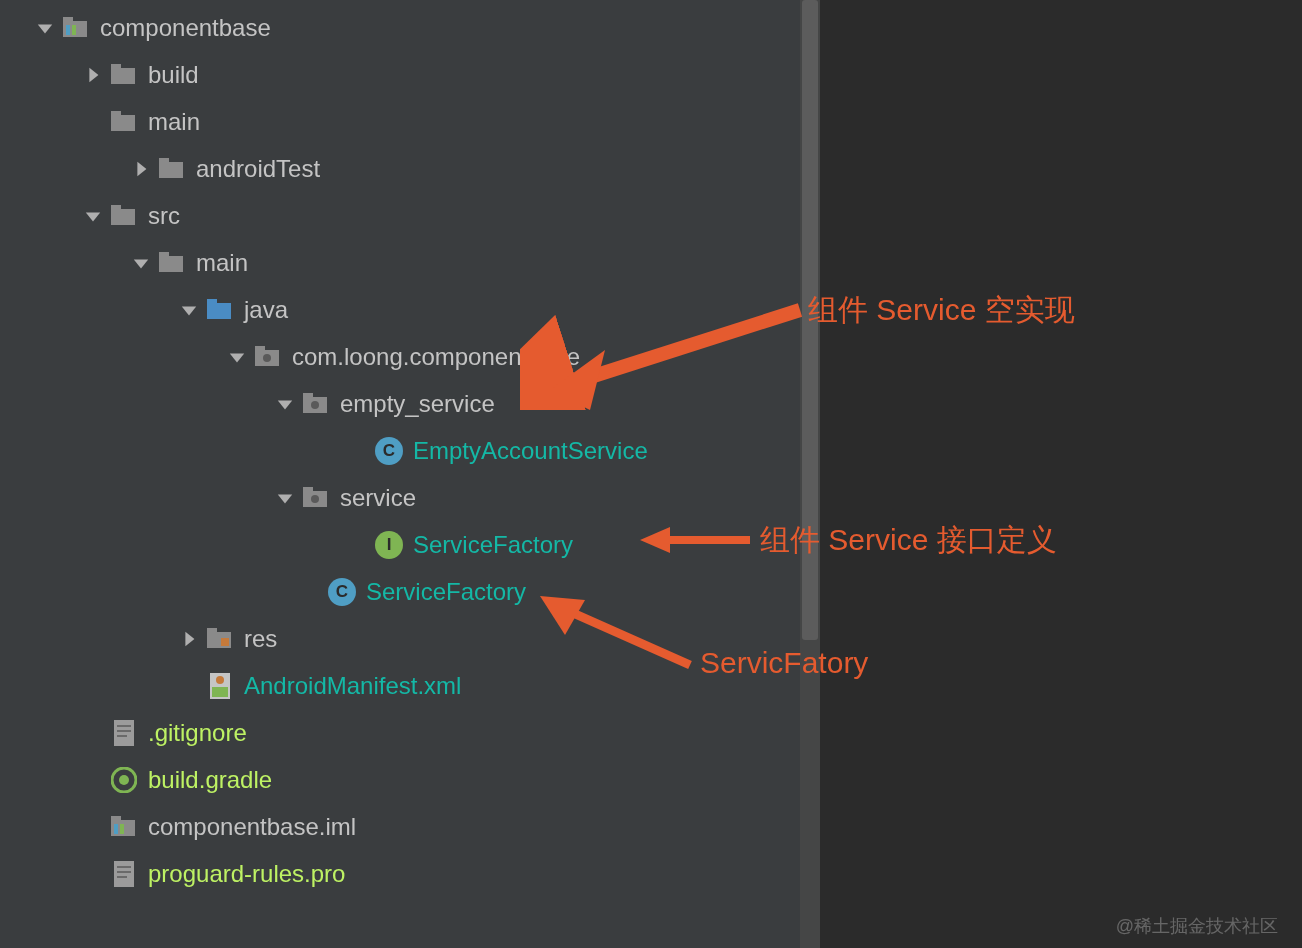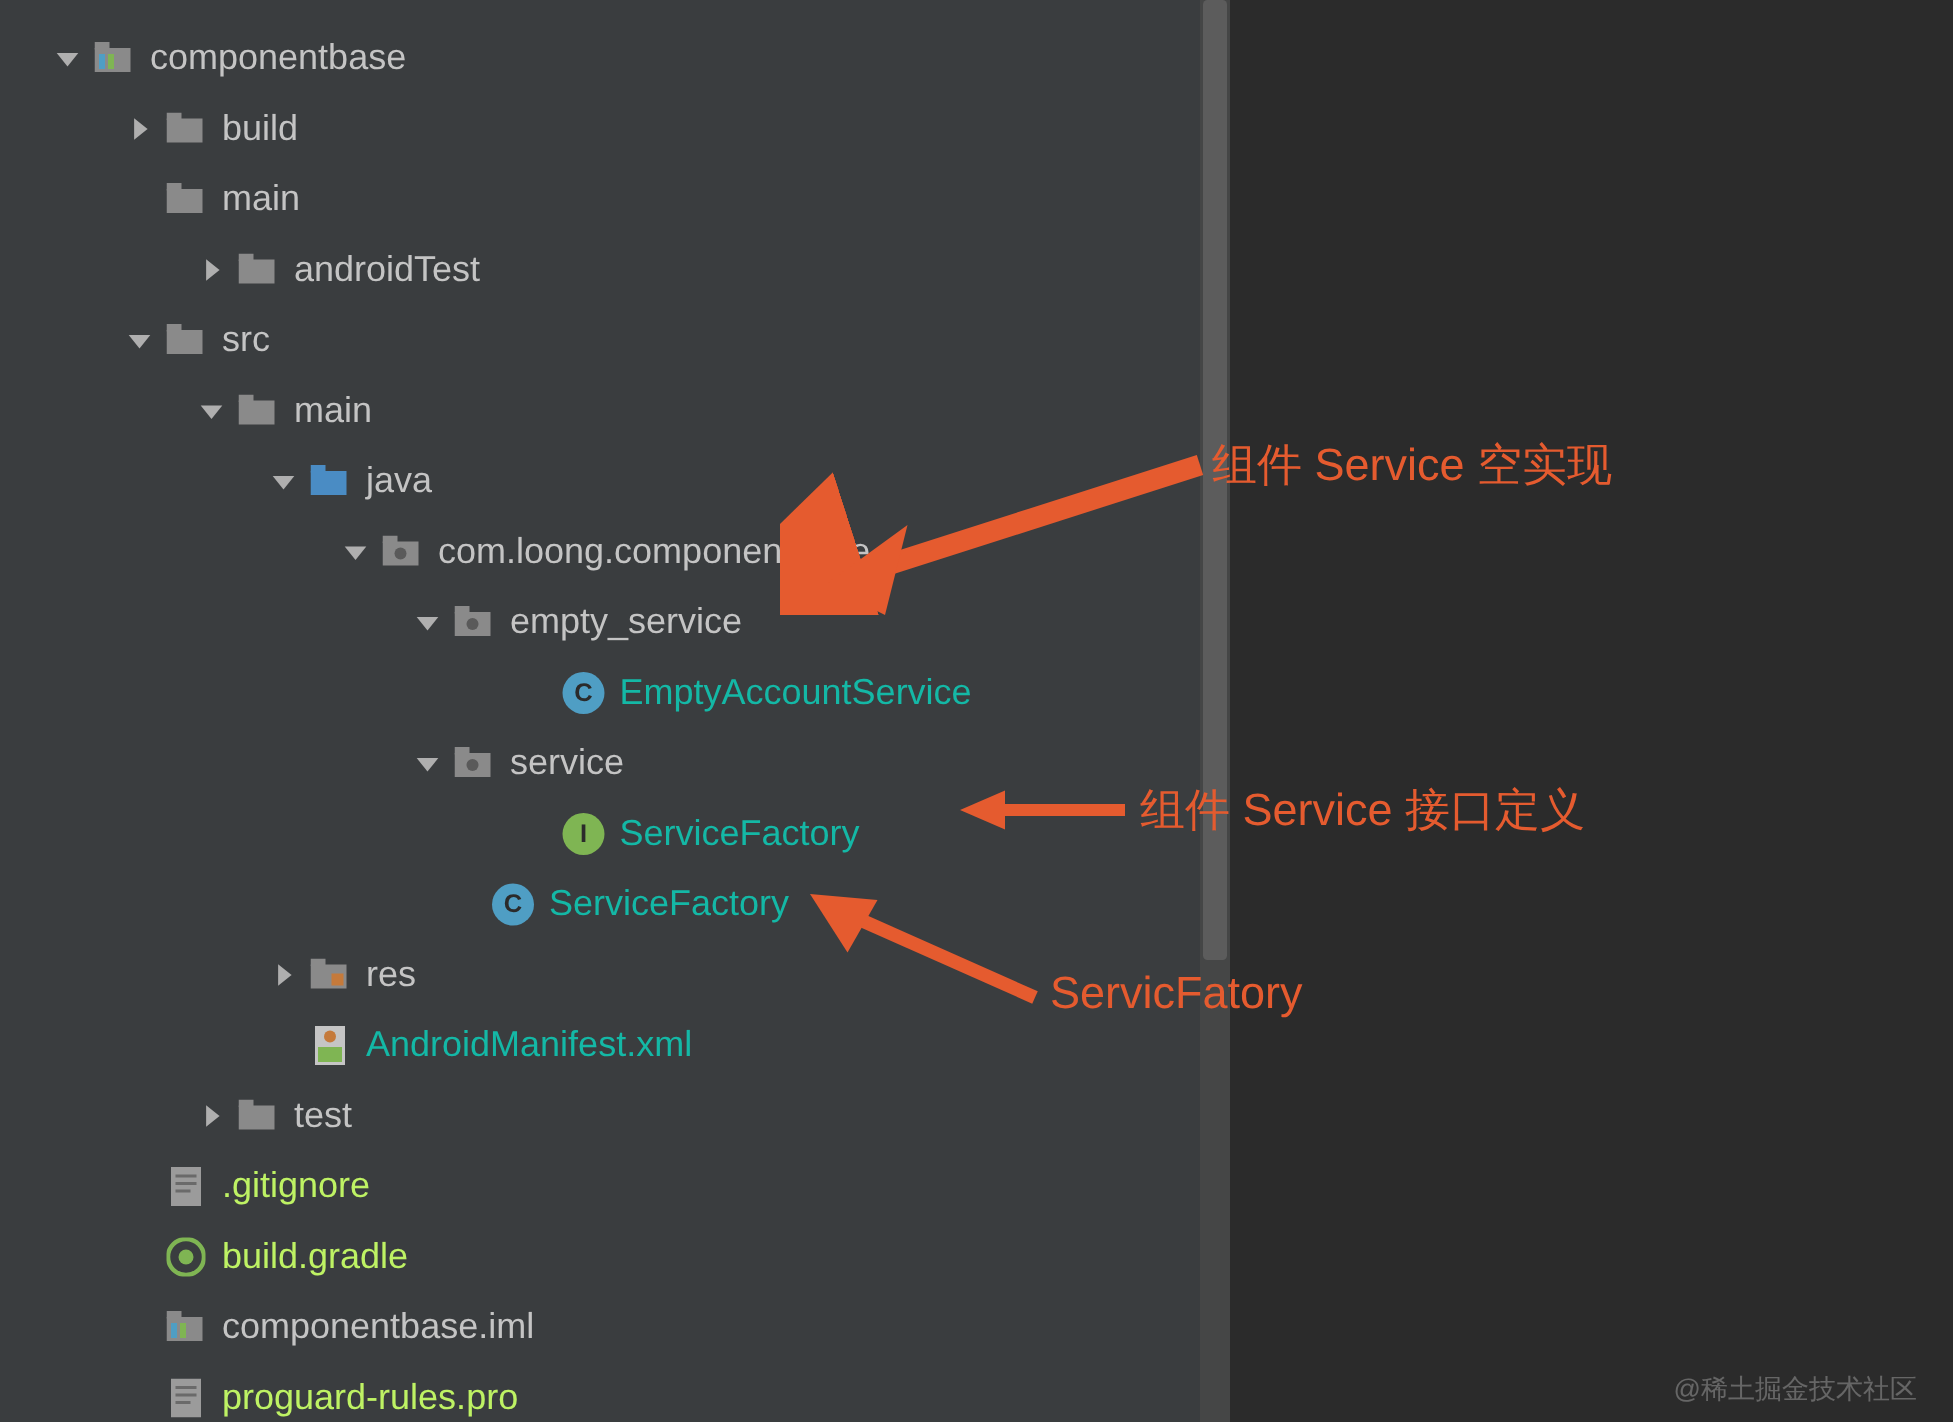--- a/index.html
+++ b/index.html
@@ -12,21 +12,21 @@
       height: 948px;
       overflow: hidden;
       position: relative;
     }
     .project-tree {
       position: absolute;
       left: 0; top: 0;
       width: 800px;
       height: 948px;
       background: #3A3D3F;
-      padding-top: 15px;
+      padding-top: 4px;
     }
     .tree-row {
       display: flex;
       align-items: center;
       height: 47px;
       white-space: nowrap;
       cursor: pointer;
     }
     .indent { display: inline-block; height: 1px; }
     .arrow {
@@ -322,35 +322,20 @@
     <span class="icon">
       <svg width="24" height="26" viewBox="0 0 24 26">
           <rect x="2" y="0" width="20" height="26" fill="#C5C5C5"></rect>
           <rect x="4" y="14" width="16" height="10" fill="#7FB553"></rect>
           <circle cx="12" cy="7" r="4" fill="#C57A3B"></circle>
         </svg>
     </span>
     <span class="label green">AndroidManifest.xml</span>
   </div>
 
-  <div class="tree-row">
-    <span class="indent" style="width:130px"></span>
-    <span class="arrow">
-      <svg width="18" height="18" viewBox="0 0 10 10">
-          <path d="M3 1 L8 5 L3 9 Z" fill="#AFAFAF"></path>
-        </svg>
-    </span>
-    <span class="icon folder-gray">
-      <svg width="26" height="22" viewBox="0 0 26 22">
-          <rect x="0" y="4" width="24" height="16" fill="#8A8A8A"></rect>
-          <rect x="0" y="0" width="10" height="5" fill="#8A8A8A"></rect>
-        </svg>
-    </span>
-    <span class="label">test</span>
-  </div>
 
   <div class="tree-row">
     <span class="indent" style="width:82px"></span>
     <span class="no-arrow"></span>
     <span class="icon">
       <svg width="20" height="26" viewBox="0 0 20 26">
           <rect x="0" y="0" width="20" height="26" fill="#9B9B9B"></rect>
           <rect x="3" y="5" width="14" height="2" fill="#6A6A6A"></rect>
           <rect x="3" y="10" width="14" height="2" fill="#6A6A6A"></rect>
           <rect x="3" y="15" width="10" height="2" fill="#6A6A6A"></rect>

